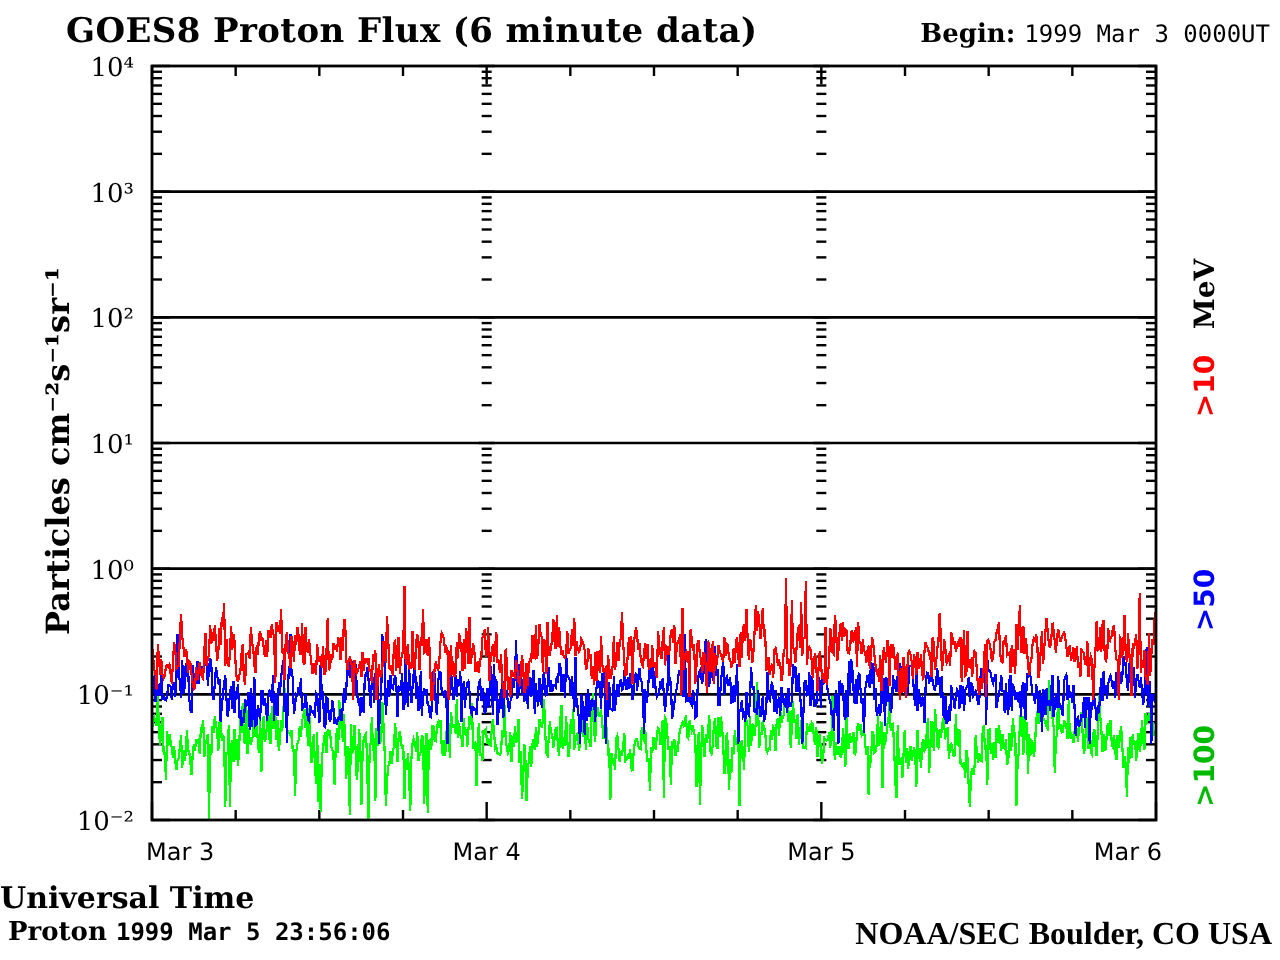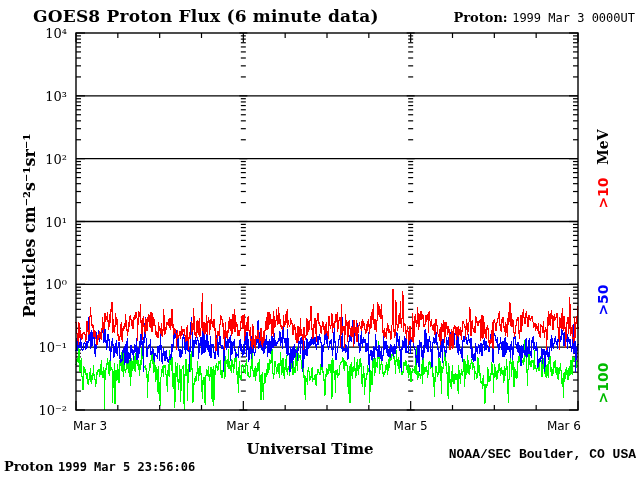--- a/index.html
+++ b/index.html
@@ -25,36 +25,35 @@
 
   
   #y-axis-title{
     position:absolute;left:-96px;top:216px;width:250px;
     transform:rotate(-90deg);transform-origin:50% 50%;
     text-align:center;font-size:16px;font-weight:bold;
     font-family:"DejaVu Serif",serif;white-space:nowrap;
   }
   #x-axis-title{
     position:absolute;left:0;top:440px;width:540px;
-    text-align:center;font-size:15px;font-weight:bold;
+    text-align:left;font-size:15px;font-weight:bold;
     font-family:"DejaVu Serif",serif;
-    padding-left:40px;
   }
 
   
   #footer-updated{
     position:absolute;left:4px;top:459px;
     font-size:13px;font-weight:bold;white-space:nowrap;
     font-family:"DejaVu Serif",serif;
   }
   #footer-updated .val{font-weight:bold;font-family:"DejaVu Sans Mono",monospace;font-size:12px;}
   #footer-credit{
-    position:absolute;right:4px;top:447px;
-    font-size:13px;font-weight:bold;white-space:nowrap;
-    font-family:Liberation Mono, monospace;
+    position:absolute;right:4px;top:459px;
+    font-size:16px;font-weight:bold;white-space:nowrap;
+    font-family:Liberation Serif, serif;
   }
 
   
   #plot-svg{position:absolute;left:0;top:0;}
 
   .ytick-label{
     font-family:"DejaVu Serif",serif;font-size:13px;fill:#000;
   }
   .xtick-label{
     font-family:"DejaVu Sans",sans-serif;font-size:12px;fill:#000;
@@ -75,21 +74,21 @@
   #legend-gt100{left:570px;top:375px;width:66px;transform:rotate(-90deg);color:#00BB00;}
 </style>
 </head>
 <body>
 
 <div class="plot-root">
 
   <div id="chart-title">GOES8 Proton Flux (6 minute data)</div>
 
   <div id="begin-label">
-    <span>Proton:</span>
+    <span>Begin:</span>
     <span class="val">1999 Mar 3 0000UT</span>
   </div>
 
   <div id="y-axis-title">Particles cm⁻²s⁻¹sr⁻¹</div>
   <div id="x-axis-title">Universal Time</div>
 
   <svg id="plot-svg" width="640" height="480">
     <g id="g-ylabels">
         <text x="67" y="38" text-anchor="end" class="ytick-label">10⁴</text>
         <text x="67" y="100.83333333333331" text-anchor="end" class="ytick-label">10³</text>

